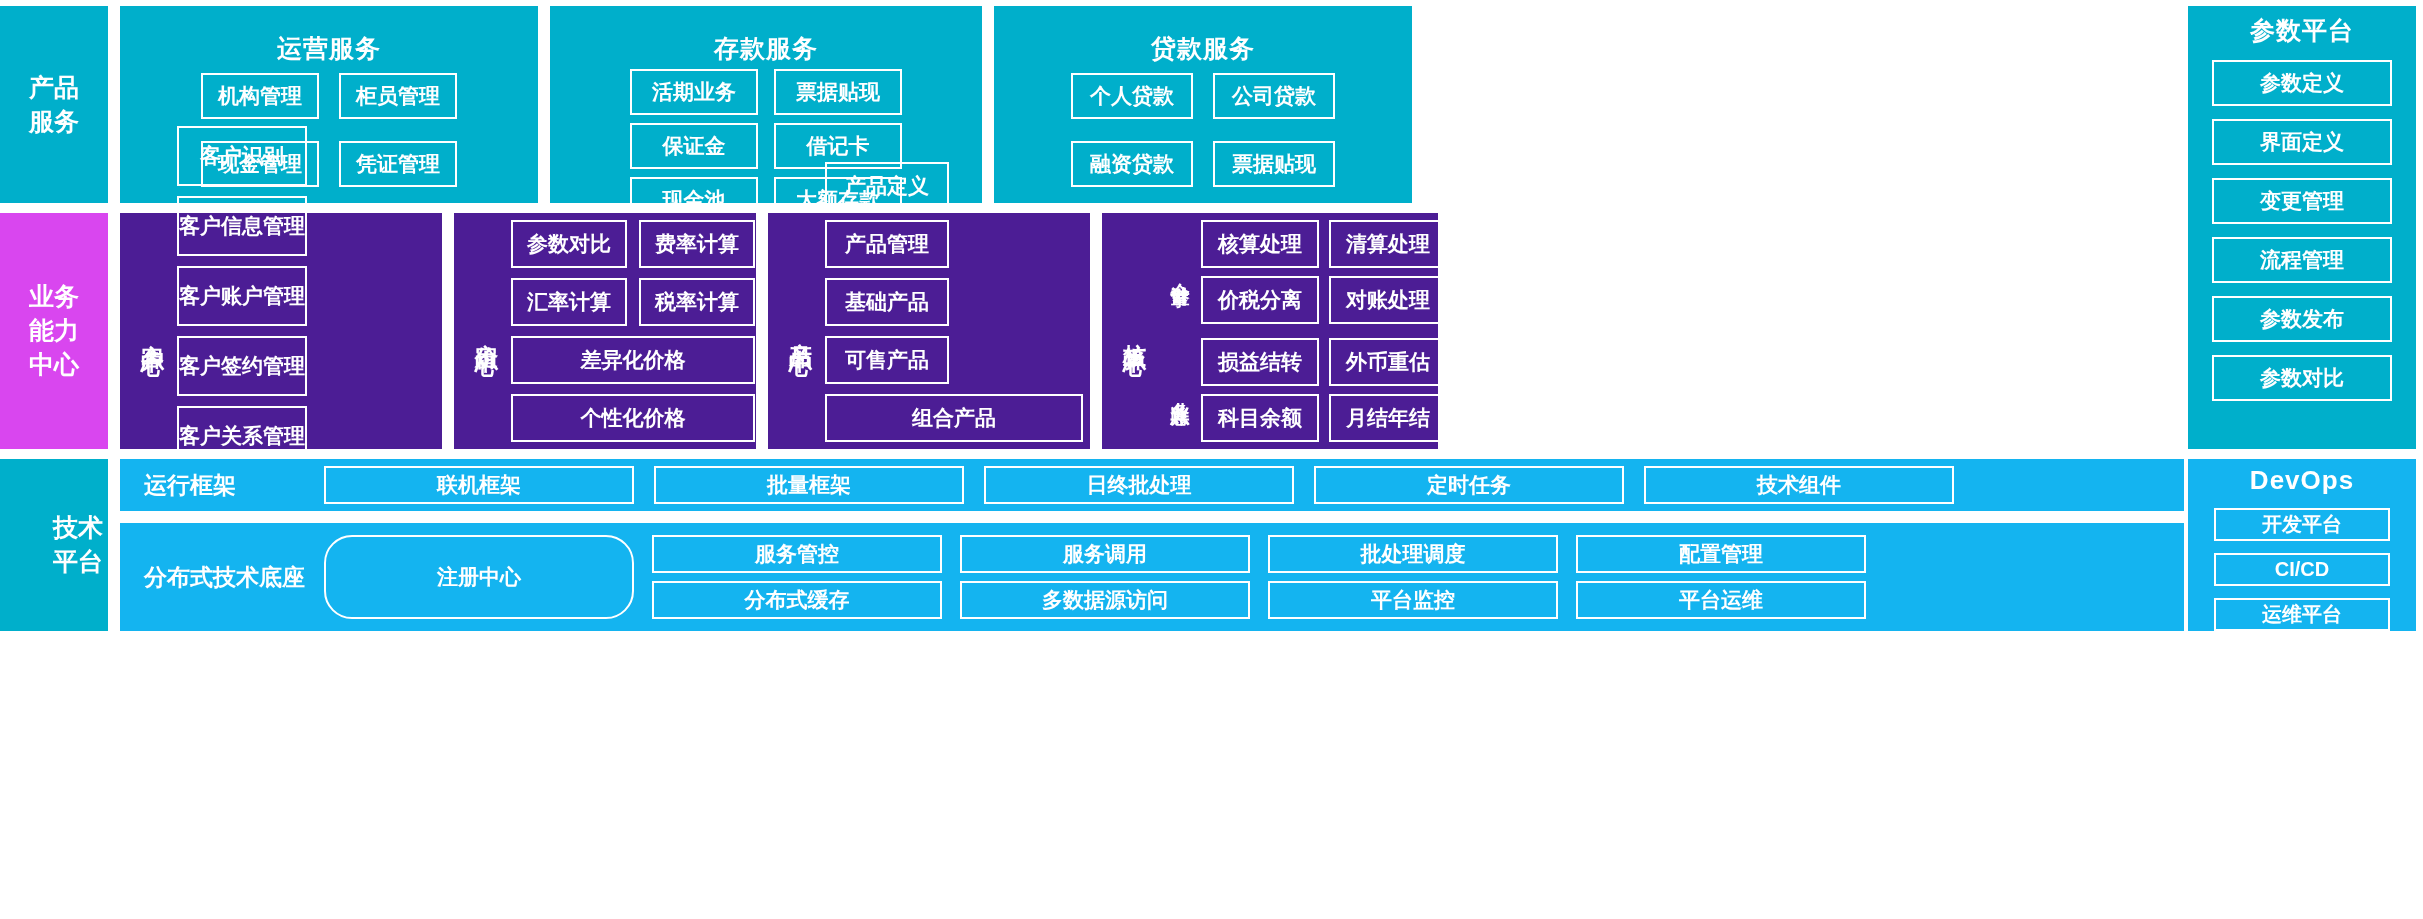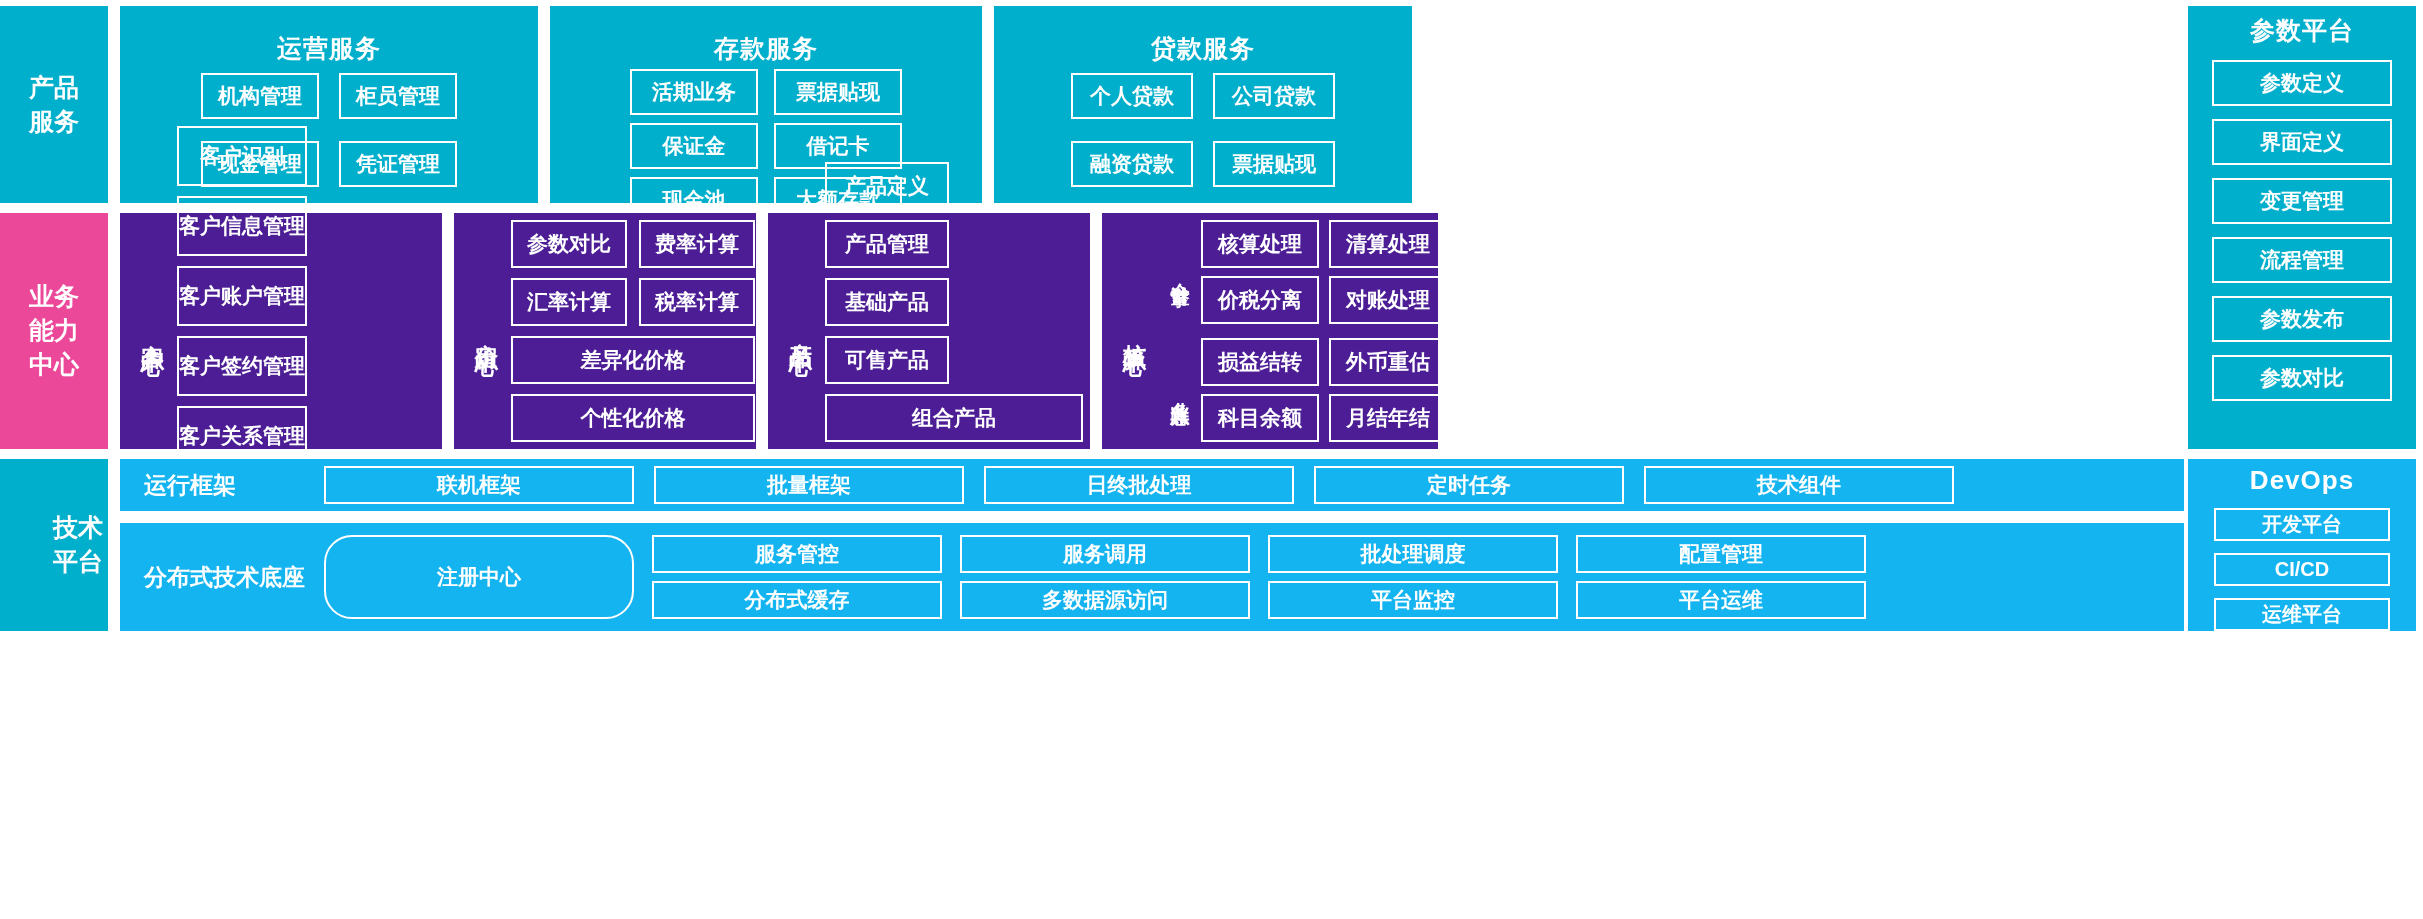--- a/index.html
+++ b/index.html
@@ -27,21 +27,21 @@
     color: #fff; font-weight: bold; font-size: 25px;
     text-align: center; padding-top: 10px; letter-spacing: 1px;
   }
   .cell {
     border: 2px solid #ffffff;
     color: #ffffff;
     display: flex; align-items: center; justify-content: center;
     font-size: 21px; font-weight: bold;
     text-align: center;
   }
-  .grey { background: #ec4899; }
+  .grey { background: #d946ef; }
   .grey .cell { border-color: #ffffff; }
 
   
   #row1 { left: 0; top: 6px; height: 197px; width: 2423px; }
   #row1-label { width: 108px; height: 197px; }
   .svc-panel { margin-left: 12px; height: 197px; padding: 16px 14px; }
   .svc-grid { display: flex; flex-wrap: wrap; gap: 12px 18px; padding-top: 6px; justify-content: center; }
   .svc-grid .cell { height: 45px; }
 
   #op-panel { width: 415px; }

